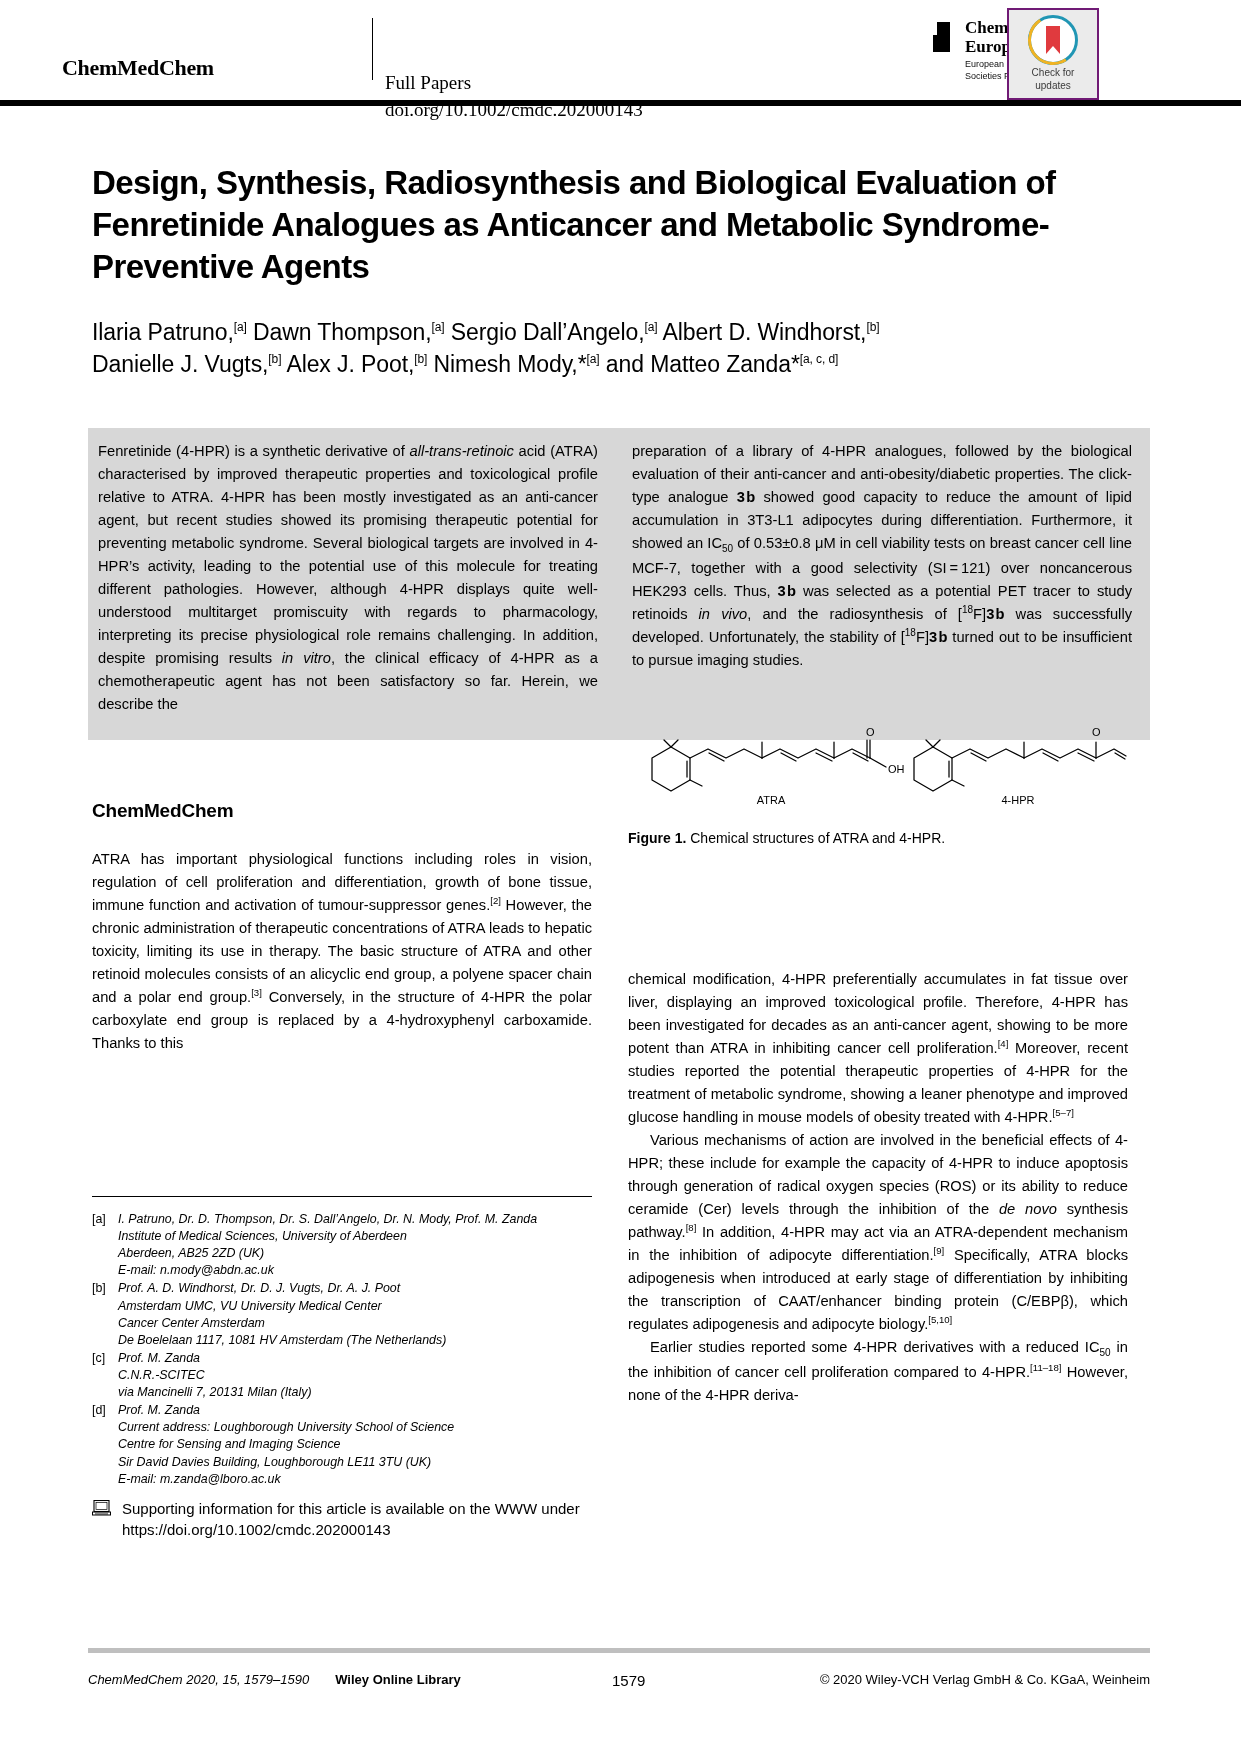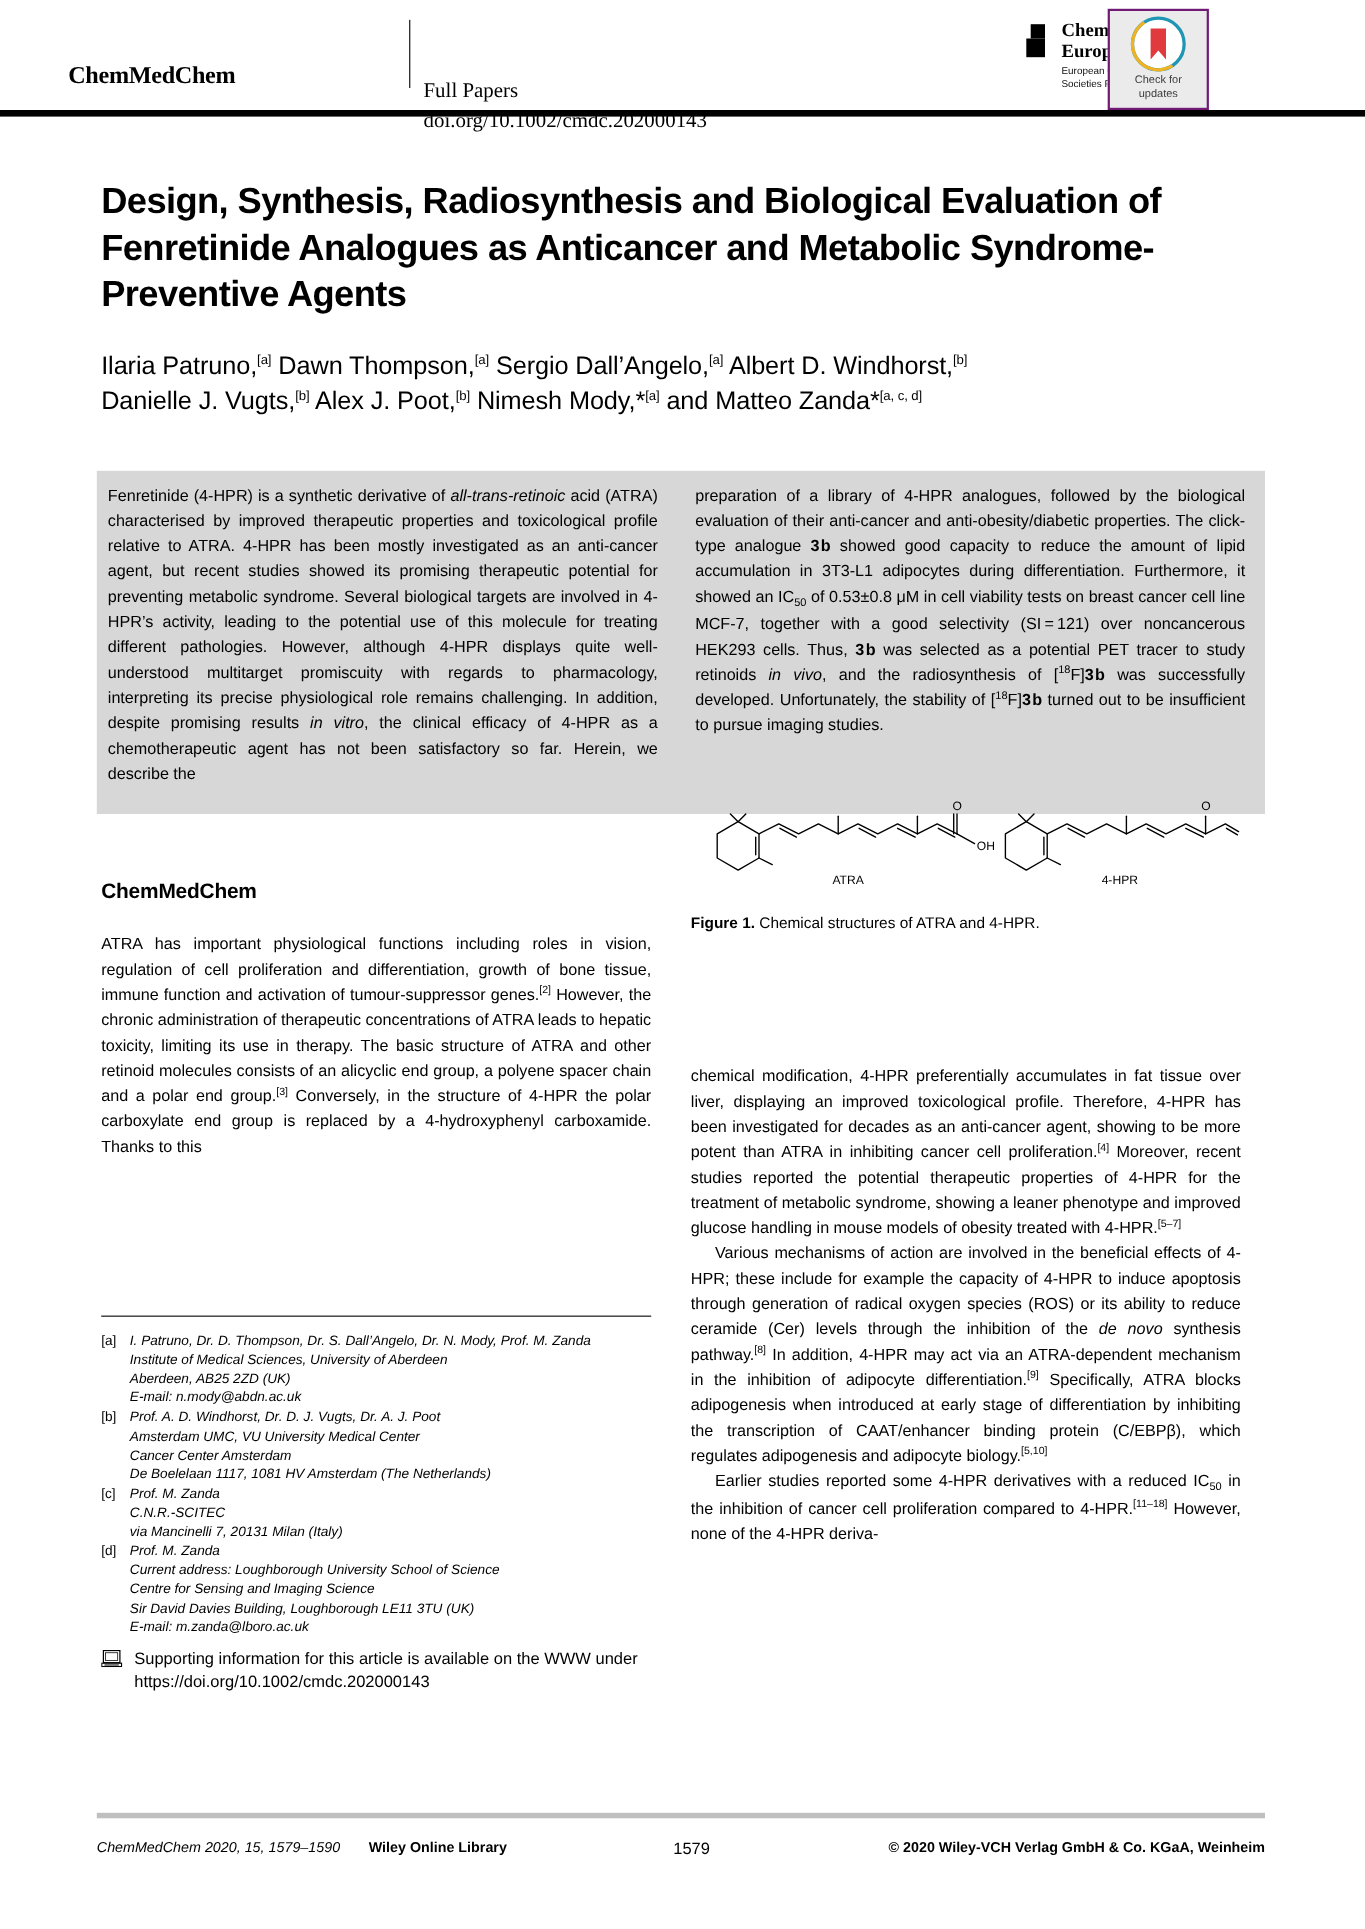--- a/index.html
+++ b/index.html
@@ -213,21 +213,21 @@
     left: 88px; top: 1672px;
     width: 1062px;
     font-size: 13px;
     display: flex;
     align-items: baseline;
   }
   .f-cite { font-style: italic; margin-right: 26px; white-space: nowrap; }
   .f-cite b { font-style: italic; font-weight: normal; }
   .f-lib { font-weight: bold; white-space: nowrap; }
   .f-page { position: absolute; left: 524px; font-size: 15px; }
-  .f-copy { position: absolute; right: 0; white-space: nowrap; font-weight: bold; }
+  .f-copy { position: absolute; right: 0; white-space: nowrap; }
 </style>
 </head>
 <body>
 
 <div class="page-header">
   <div class="journal-name">ChemMedChem</div>
   <div class="header-rule-vert"></div>
   <div class="header-meta">
     <div class="article-type">Full Papers</div>
     <div class="doi">doi.org/10.1002/cmdc.202000143</div>

